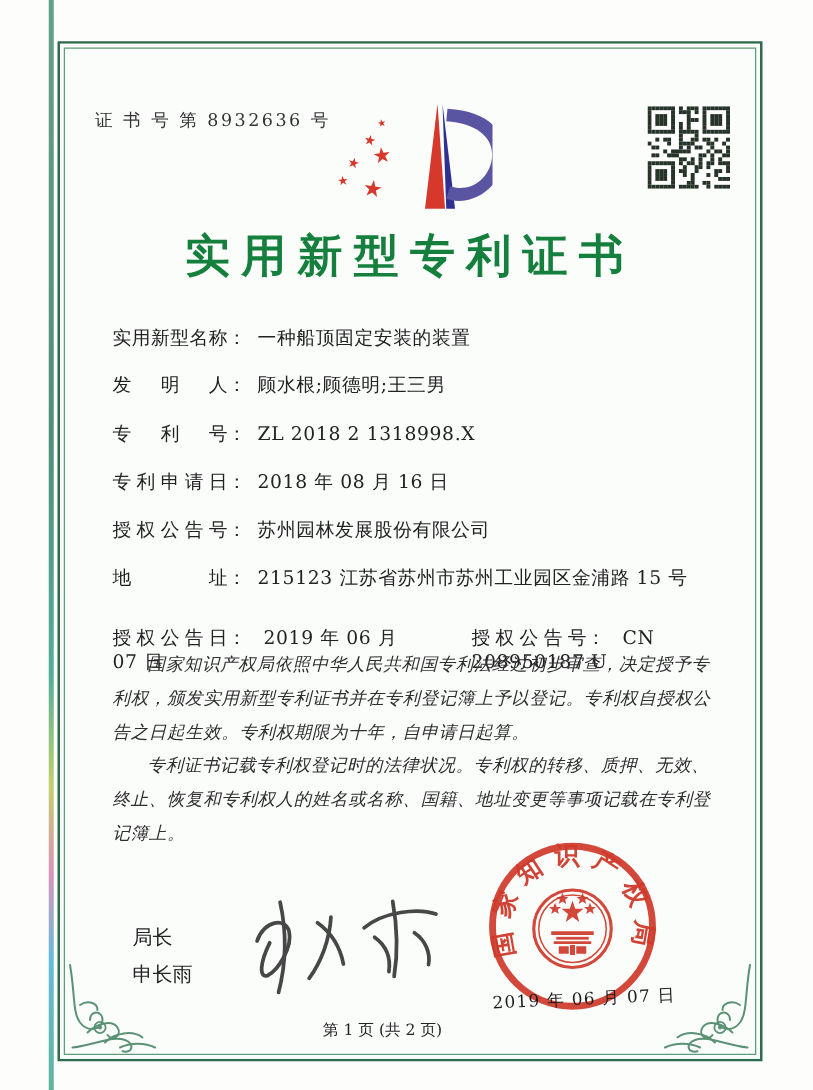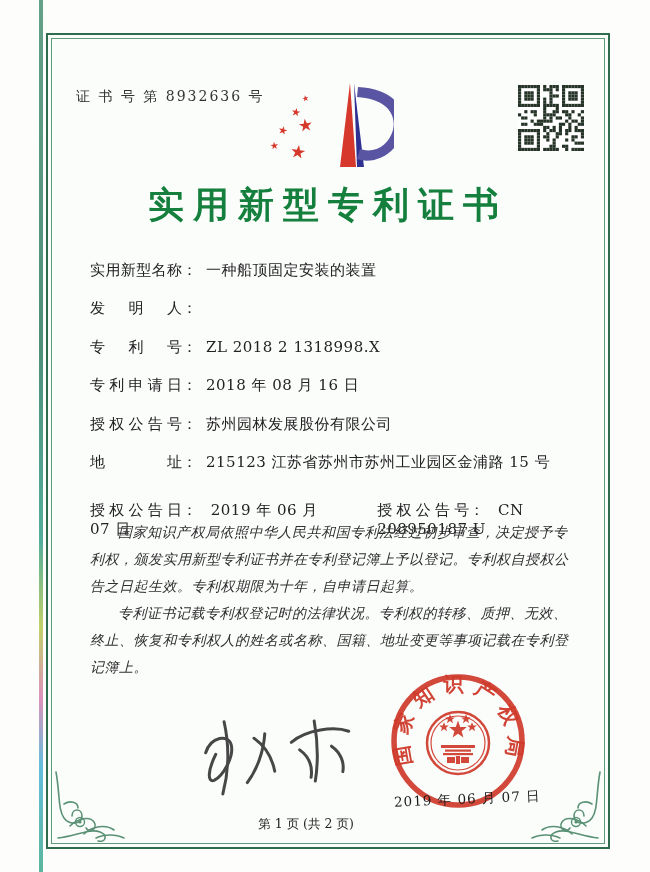--- a/index.html
+++ b/index.html
@@ -322,20 +322,21 @@
 
     <div class="fields">
       <div class="frow">
         <span class="flabel">实用新型名称</span>
           <span class="fcolon">：</span>
         <span class="fvalue">一种船顶固定安装的装置</span>
       </div>
       <div class="frow">
         <span class="flabel">发明人</span>
           <span class="fcolon">：</span>
+        <span class="fvalue">顾水根;顾德明;王三男</span>
       </div>
       <div class="frow">
         <span class="flabel">专利号</span>
           <span class="fcolon">：</span>
         <span class="fvalue">ZL 2018 2 1318998.X</span>
       </div>
       <div class="frow">
         <span class="flabel">专利申请日</span>
           <span class="fcolon">：</span>
         <span class="fvalue">2018 年 08 月 16 日</span>
@@ -360,20 +361,24 @@
           <span class="fvalue">CN 208950187 U</span>
         </span>
       </div>
     </div>
 
     <div class="body-text">
       <p>国家知识产权局依照中华人民共和国专利法经过初步审查，决定授予专利权，颁发实用新型专利证书并在专利登记簿上予以登记。专利权自授权公告之日起生效。专利权期限为十年，自申请日起算。</p>
       <p>专利证书记载专利权登记时的法律状况。专利权的转移、质押、无效、终止、恢复和专利权人的姓名或名称、国籍、地址变更等事项记载在专利登记簿上。</p>
     </div>
 
+    <div class="director">
+      <div>局长</div>
+      <div>申长雨</div>
+    </div>
 
     <svg class="sig-svg" viewBox="0 0 180 100">
       <g fill="none" stroke="#474747" stroke-width="3" stroke-linecap="round" stroke-linejoin="round">
         <path d="M18,42 C24,26 42,24 44,36 C46,48 34,66 25,70 C18,72 19,60 28,44"></path>
         <path d="M38,12 C42,36 40,62 33,84"></path>
         <path d="M78,26 C76,44 68,62 58,74"></path>
         <path d="M67,30 C77,38 84,50 86,64"></path>
         <path d="M104,36 C120,24 148,22 162,28"></path>
         <path d="M128,16 C131,40 129,62 126,76"></path>
         <path d="M112,44 C122,52 124,62 122,72"></path>

